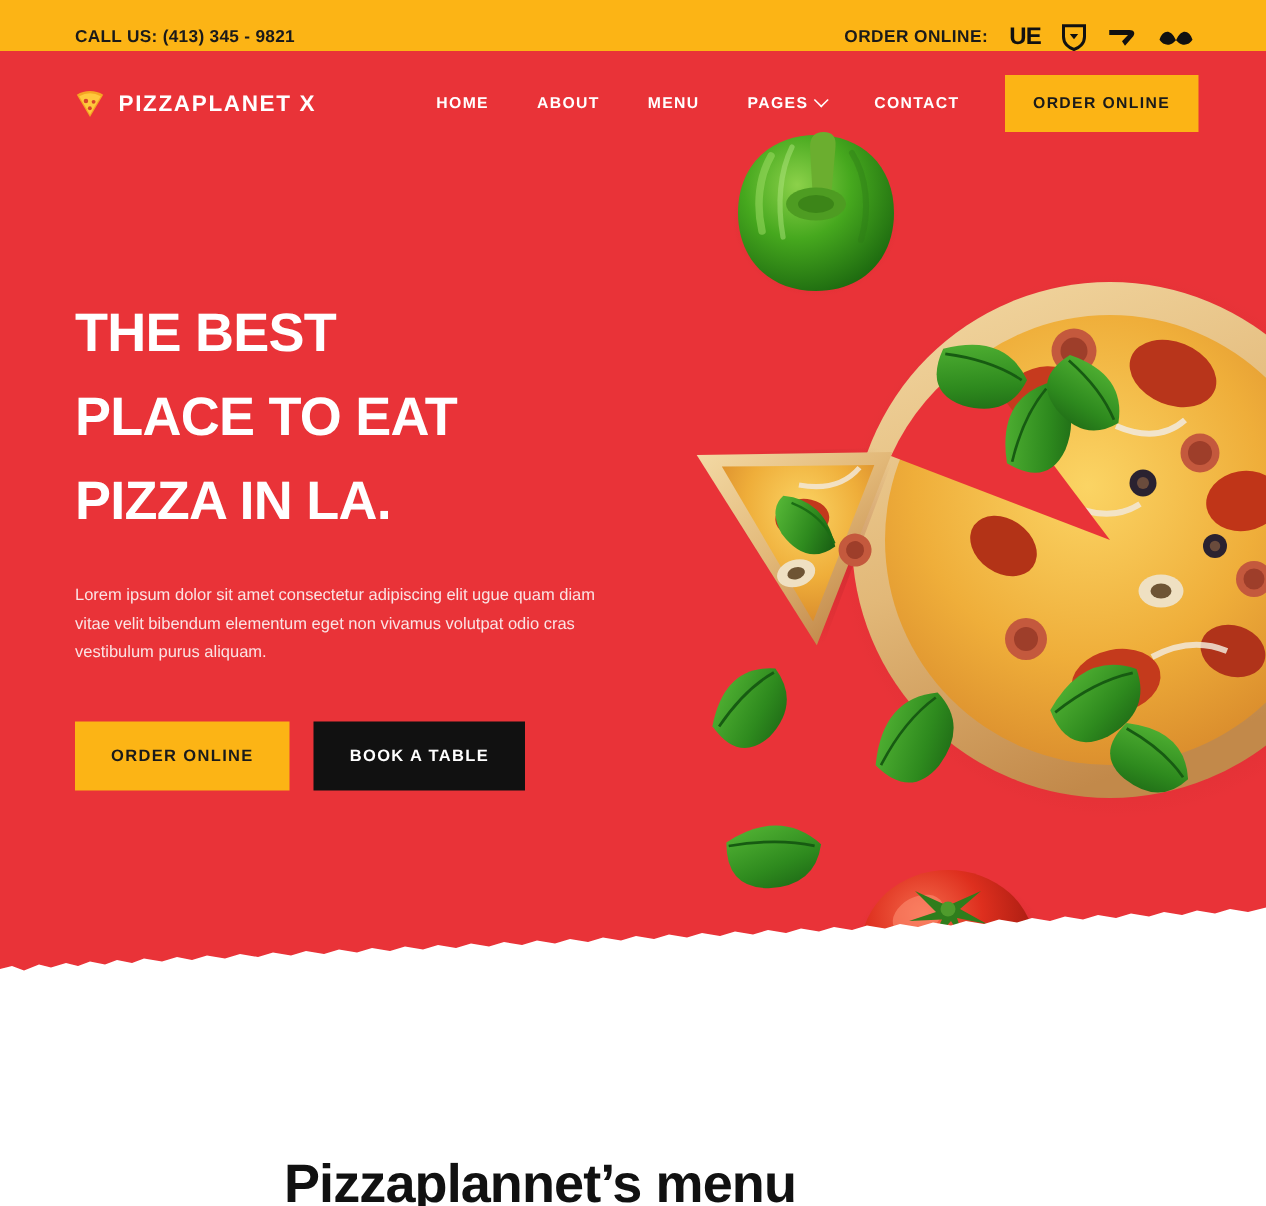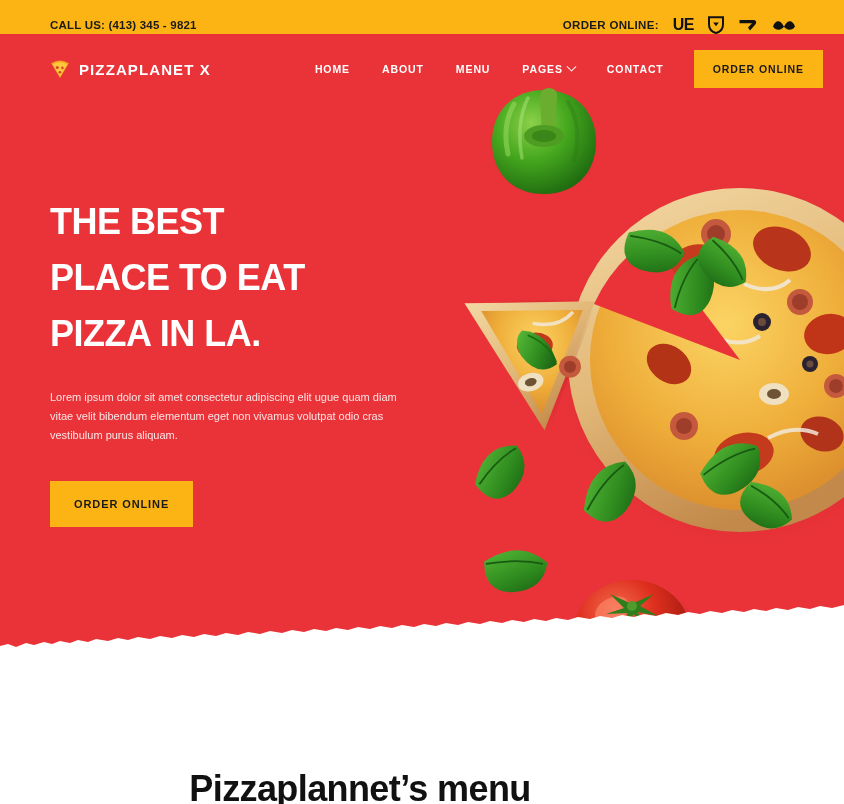--- a/index.html
+++ b/index.html
@@ -85,21 +85,21 @@
   
   .header {
     position: absolute;
     top: 0;
     left: 0;
     width: 844px;
     height: 70px;
     display: flex;
     align-items: center;
     justify-content: space-between;
-    padding: 0 21px 0 50px;
+    padding: 0 45px 0 50px;
     z-index: 30;
   }
   .brand {
     display: flex;
     align-items: center;
     gap: 9px;
     cursor: pointer;
   }
   .brand-mark {
     width: 20px;
@@ -462,20 +462,21 @@
       </nav>
     </div>
 
     <div class="hero-content">
       <h1 class="hero-title">THE BEST
 PLACE TO EAT
 PIZZA IN LA.</h1>
       <p class="hero-sub">Lorem ipsum dolor sit amet consectetur adipiscing elit ugue quam diam vitae velit bibendum elementum eget non vivamus volutpat odio cras vestibulum purus aliquam.</p>
       <div class="hero-buttons">
         <button class="btn btn-yellow">ORDER ONLINE</button>
+        <button class="btn btn-dark">BOOK A TABLE</button>
       </div>
     </div>
 
     <div class="torn-edge">
       <svg viewBox="0 0 844 70" preserveAspectRatio="none" xmlns="http://www.w3.org/2000/svg">
         <path fill="#ffffff" d="
           M0,46 L8,44 L16,47 L26,43 L34,45 L44,42 L52,44 L60,41 L70,43 L78,40
           L88,42 L96,39 L108,41 L118,38 L128,40 L138,37 L150,39 L160,36 L172,38
           L182,35 L194,37 L204,34 L216,36 L226,33 L238,35 L248,32 L260,34 L270,31
           L282,33 L292,30 L304,32 L314,29 L326,31 L336,28 L348,30 L358,27 L370,29

